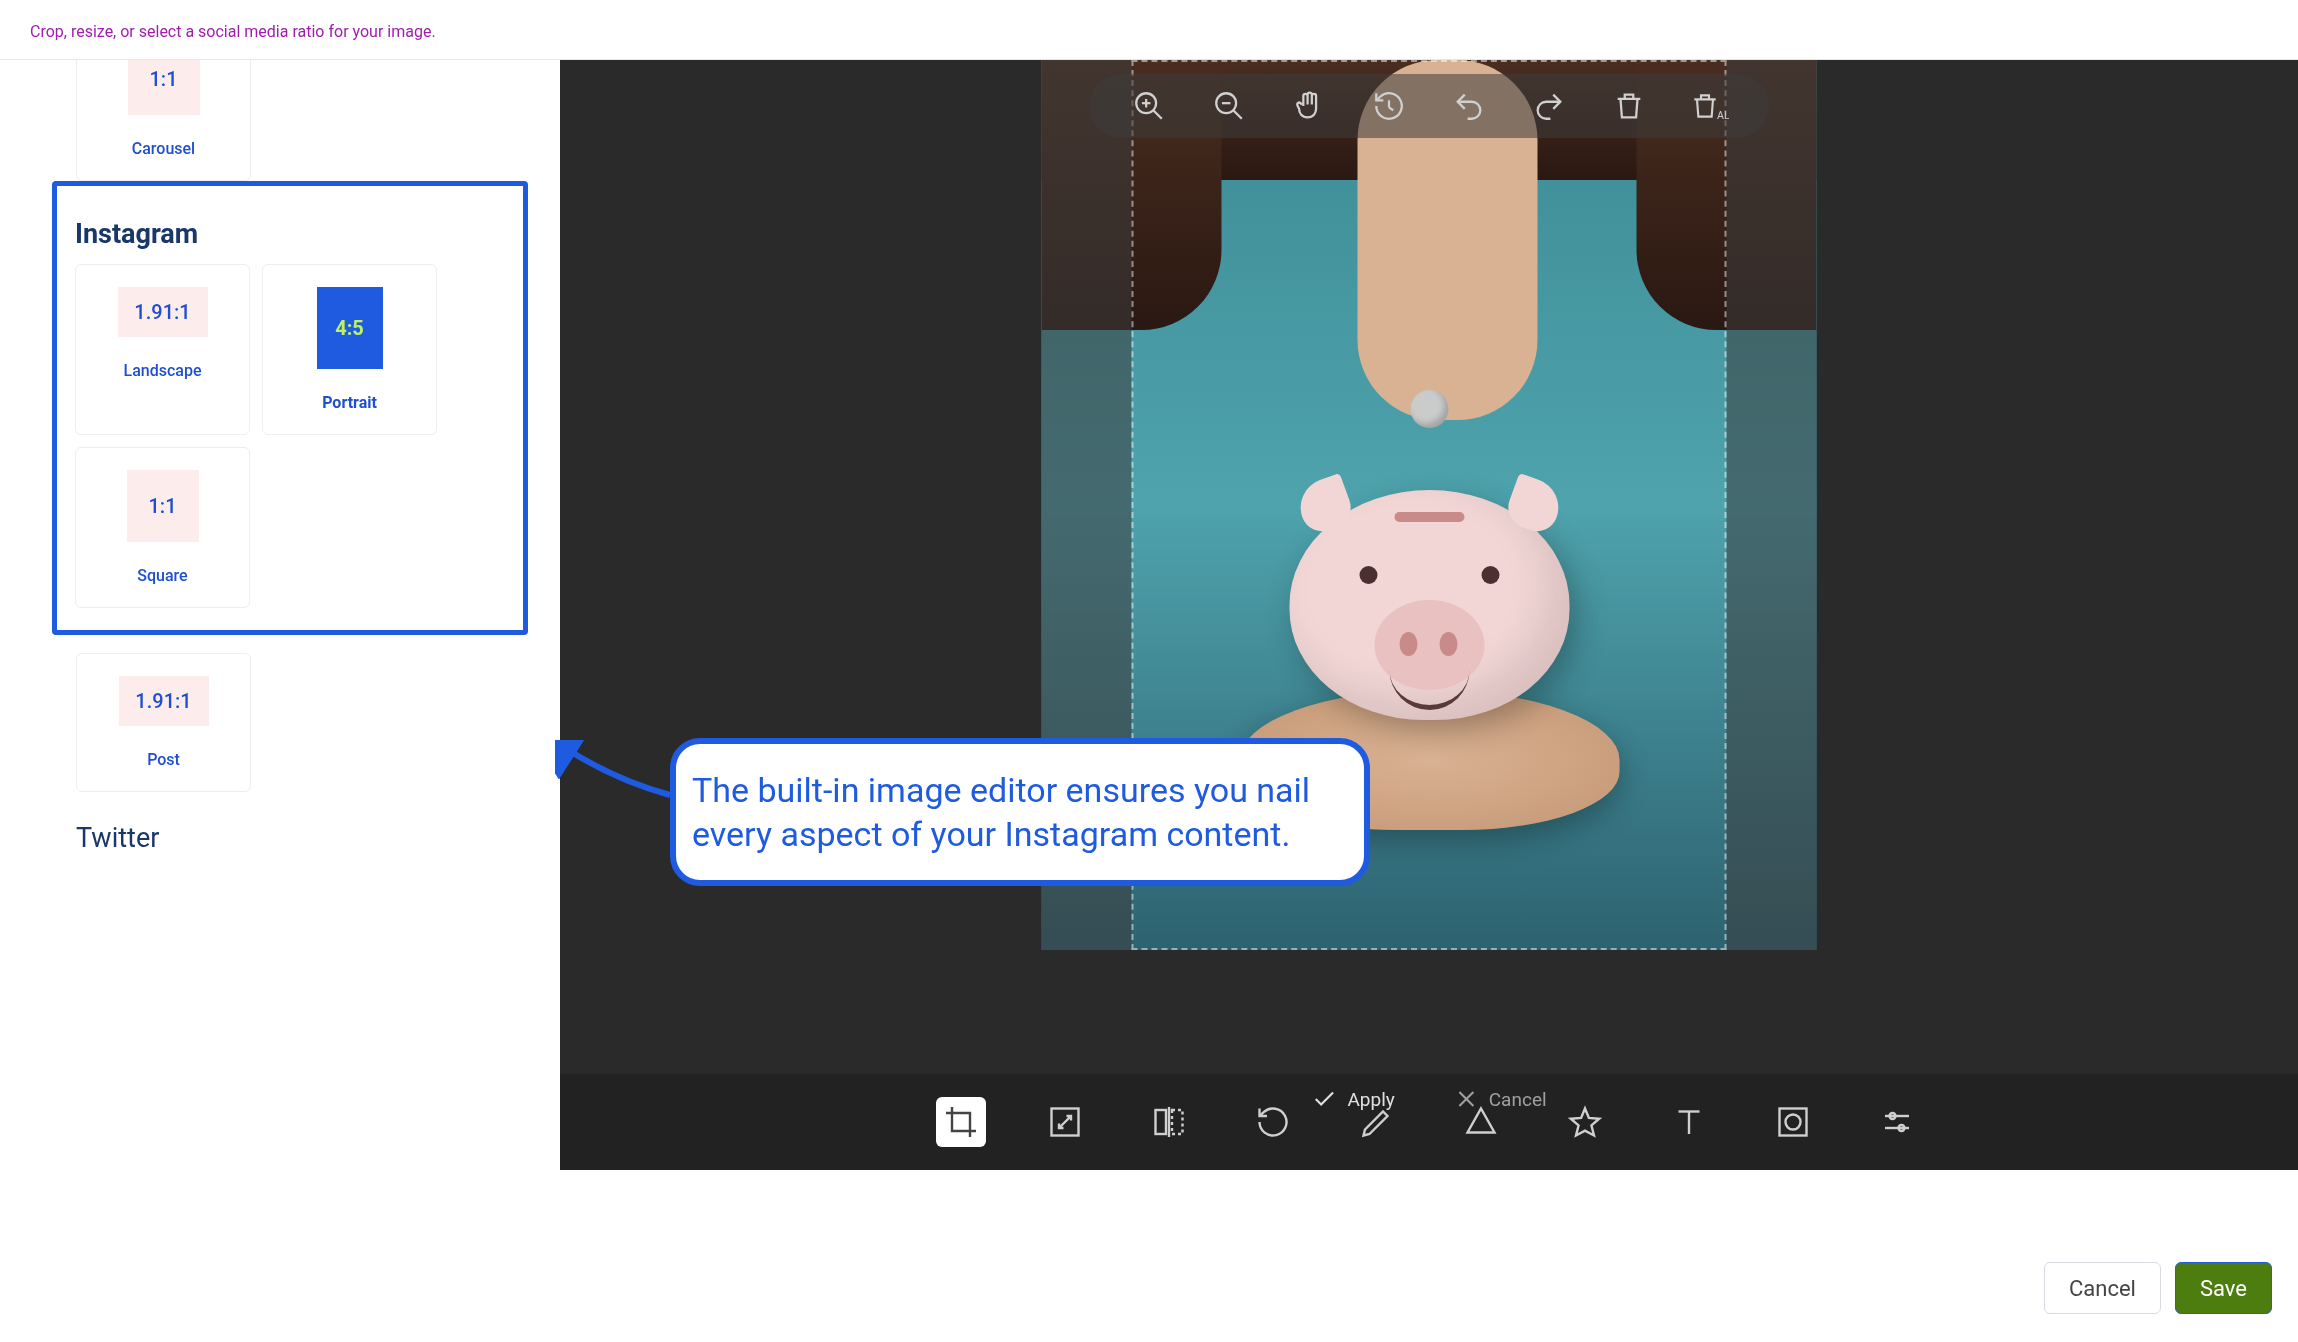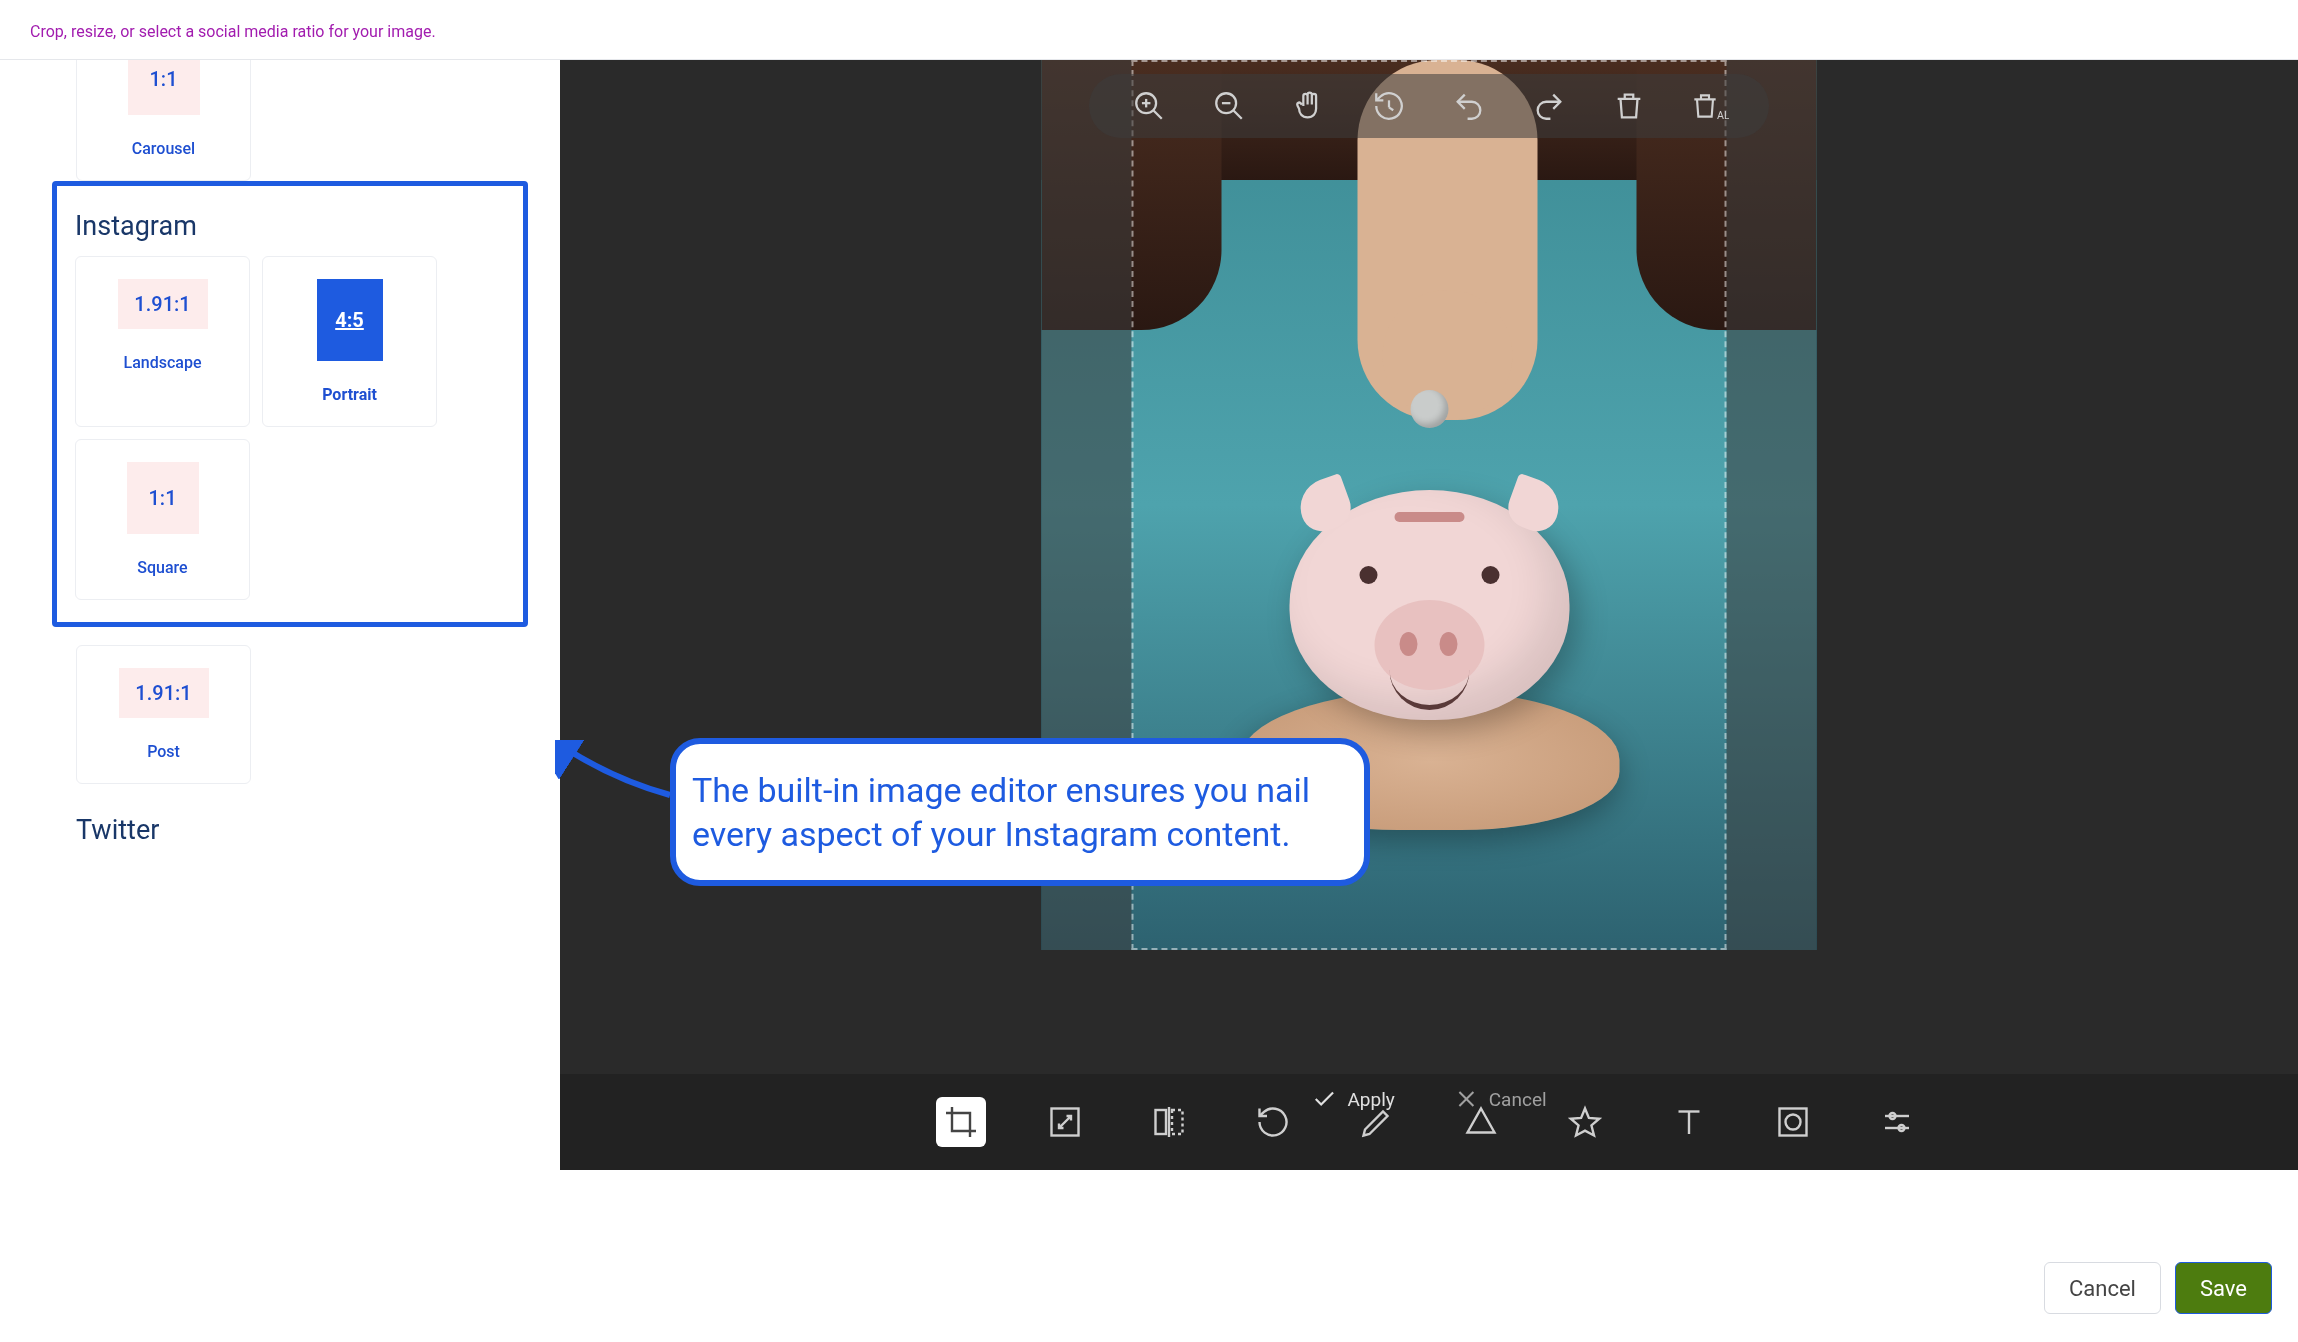--- a/index.html
+++ b/index.html
@@ -65,42 +65,41 @@
     color: #1e4fd1;
     display: flex;
     align-items: center;
     justify-content: center;
     font-size: 20px;
     font-weight: 500;
     margin-bottom: 24px;
   }
   .ratio-box.sel {
     background: #1e5be0;
-    color: #ffffff;
+    color: #bef264;
     font-weight: 700;
-    text-decoration: underline;
   }
   .ratio-label {
     color: #1e4fd1;
     font-size: 16px;
     font-weight: 500;
   }
   .ratio-label.sel {
     font-weight: 700;
   }
   .highlight-box {
     border: 5px solid #1e5be0;
     border-radius: 4px;
     padding: 20px 18px 22px 18px;
     margin-bottom: 18px;
     position: relative;
     left: -24px;
     width: calc(100% + 20px);
   }
-  .highlight-box .platform-title { margin-top: 4px; }
+  .highlight-box .platform-title { margin-top: 12px; font-weight: bold; }
 
   
   .canvas-area {
     flex: 1;
     background: #2a2a2a;
     position: relative;
     overflow: hidden;
   }
   .image-wrap {
     position: absolute;

